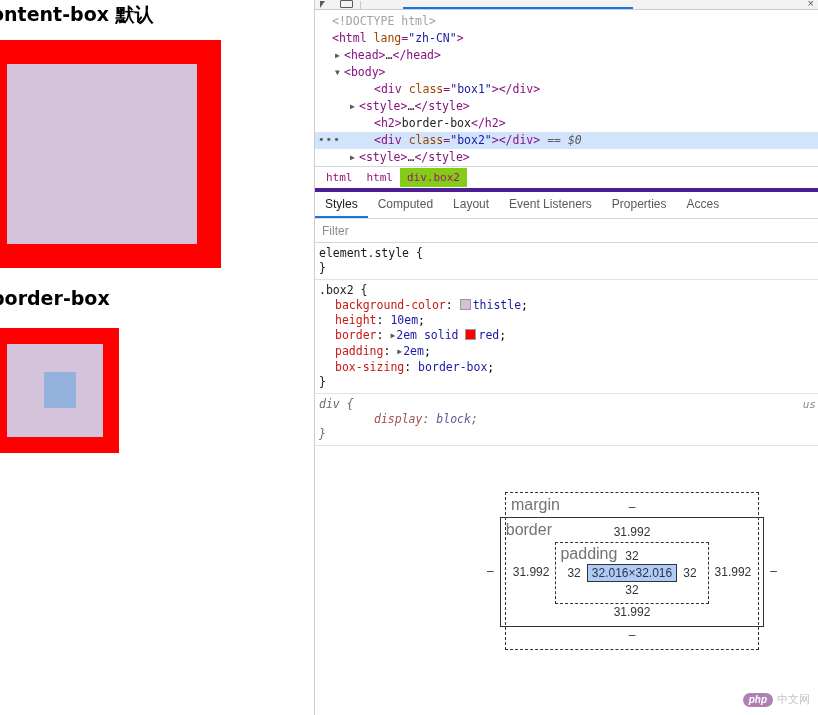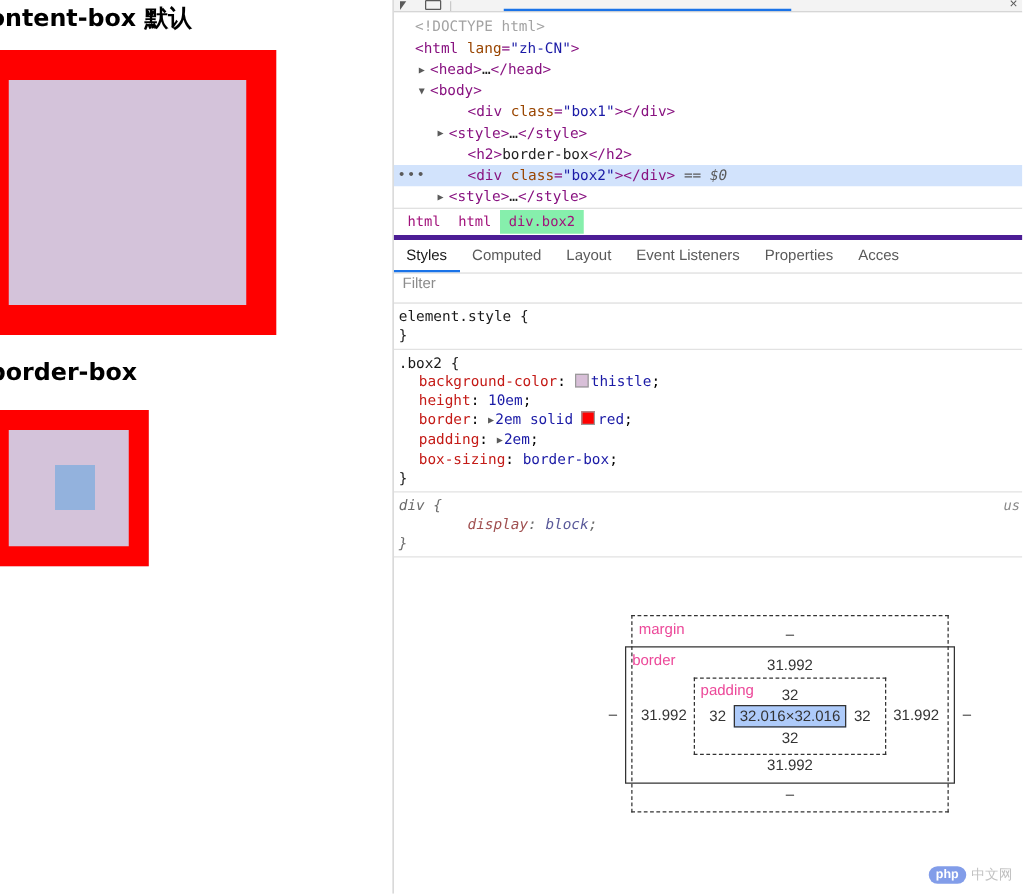--- a/index.html
+++ b/index.html
@@ -168,21 +168,21 @@
     align-items: center;
     font-size: 11px;
     padding-left: 4px;
   }
   .crumb {
     color: #a1107a;
     padding: 3px 7px;
     white-space: nowrap;
   }
   .crumb.active {
-    background: #86efac;
+    background: #84cc16;
     color: #a1107a;
   }
 
   
   #tabbar {
     height: 26px;
     border-top: 4px solid #4c1d95;
     border-bottom: 1px solid #d8d8d8;
     background: #ffffff;
     display: flex;
@@ -203,20 +203,21 @@
   .tab.active {
     color: #1a1a1a;
     border-bottom: 2px solid #1a73e8;
   }
 
   
   #filterbar {
     height: 23px;
     border-bottom: 1px solid #d8d8d8;
     display: flex;
+    align-items: center;
     padding-left: 7px;
     font-family: "Liberation Sans", sans-serif;
     font-size: 12px;
     color: #8c8c8c;
     background: #ffffff;
   }
 
   
   #styles-pane {
     font-size: 11.5px;
@@ -290,22 +291,22 @@
   #bm-content {
     background: #aecbfa;
     border: 1px solid #333333;
     text-align: center;
     padding: 1px 4px;
     font-size: 12px;
   }
   .bm-label {
     position: absolute;
     left: 5px; top: 3px;
-    font-size: 12px;
-    color: #ec4899;
+    font-size: 16px;
+    color: #737373;
   }
   #bm-padding .bm-label { left: 4px; top: 2px; }
   .bm-top, .bm-bot {
     text-align: center;
     font-size: 12px;
     height: 16px;
     line-height: 16px;
   }
   .bm-mid {
     display: flex;
@@ -321,28 +322,29 @@
   
   #watermark {
     position: absolute;
     right: 8px; bottom: 8px;
     display: flex;
     align-items: center;
     gap: 4px;
     opacity: .55;
   }
   #wm-php {
-    background: #1d4ed8;
+    background: #701a75;
     color: #ffffff;
     border-radius: 9px;
     font-family: "Liberation Sans", sans-serif;
     font-size: 10px;
     font-weight: bold;
     padding: 1px 6px 2px 6px;
     line-height: 11px;
+    font-style: italic;
   }
   #wm-text {
     font-family: "DejaVu Sans", sans-serif;
     font-size: 11px;
     color: #8f8f8f;
   }
 
   
   #styles-scroll {
     position: absolute;

